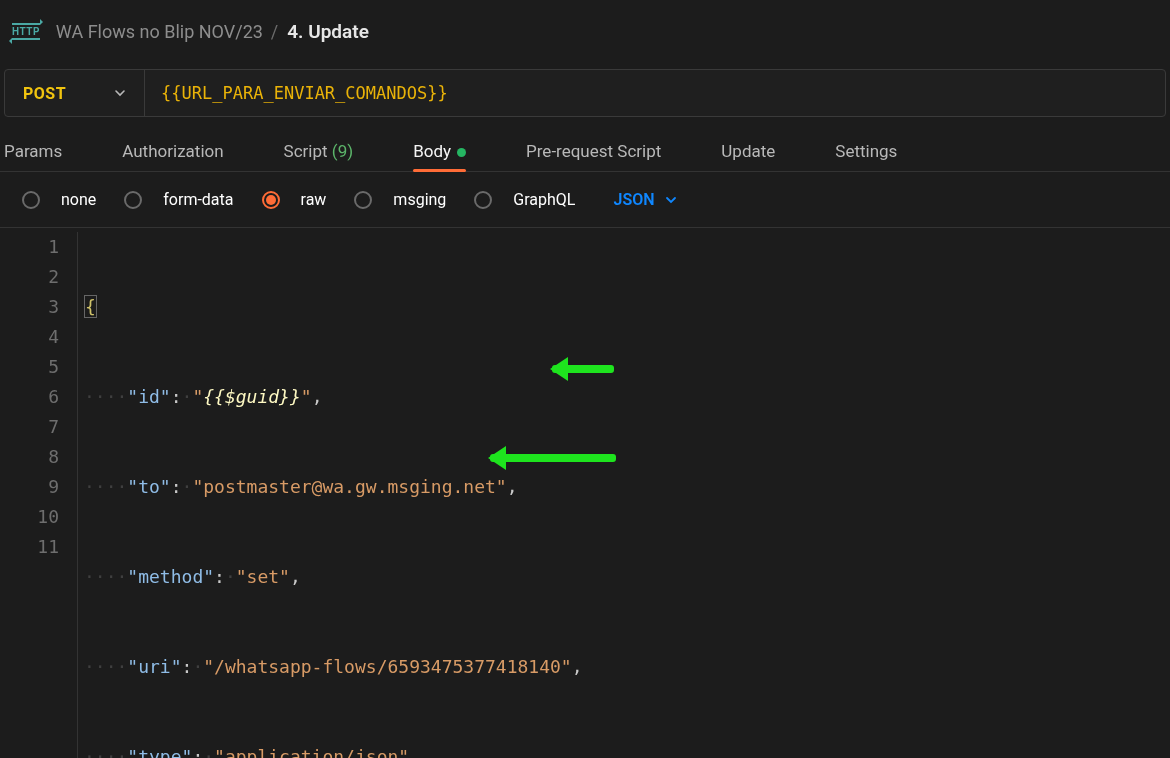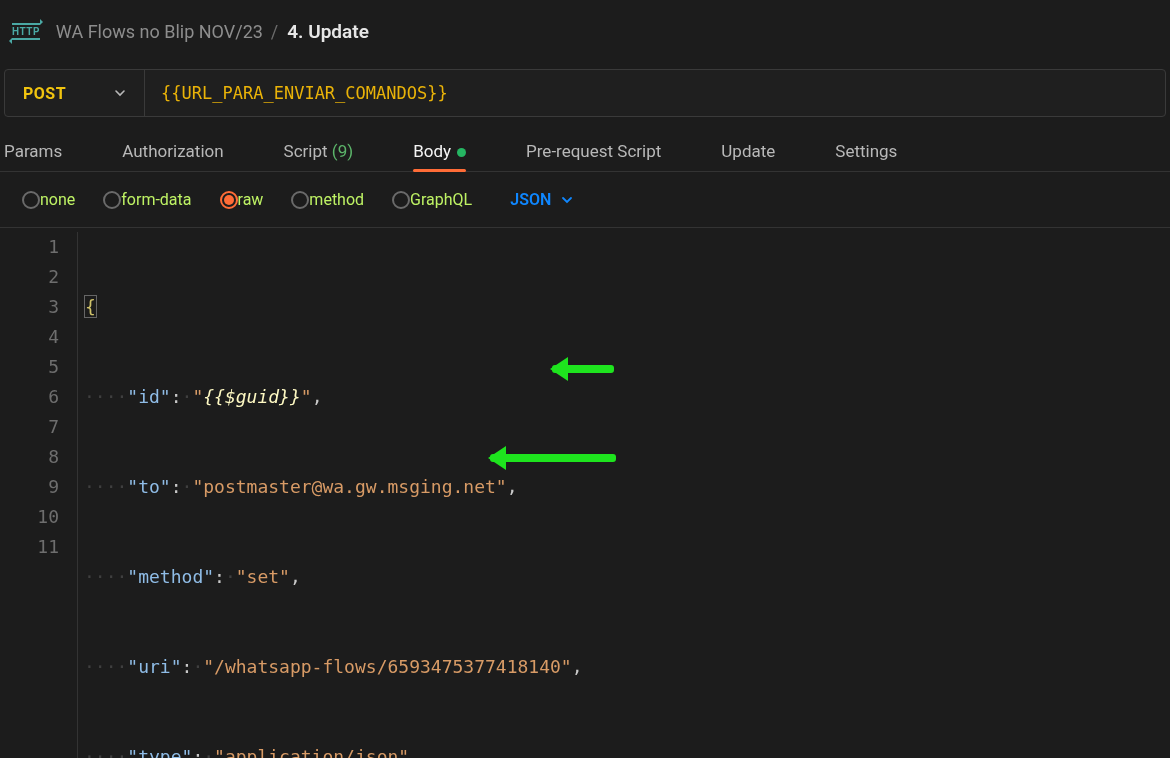--- a/index.html
+++ b/index.html
@@ -91,21 +91,21 @@
     background: #25b562; margin-left: 6px; vertical-align: middle;
   }
   .tabs-underline { border-bottom: 1px solid #333; margin: 0 0 0 0; }
 
   
   .radio-row {
     display: flex; align-items: center; gap: 28px;
     padding: 18px 22px 18px;
     font-size: 16px;
   }
-  .radio-item { display: flex; align-items: center; gap: 0; color: #bef264; cursor: pointer; }
+  .radio-item { display: flex; align-items: center; gap: 21px; color: #ffffff; cursor: pointer; }
   .radio-dot {
     width: 18px; height: 18px; border-radius: 50%;
     border: 2px solid #6a6a6a; background: transparent;
     display: inline-flex; align-items: center; justify-content: center;
   }
   .radio-dot.sel { border-color: #ff6c37; }
   .radio-dot.sel .inner { width: 10px; height: 10px; border-radius: 50%; background: #ff6c37; }
   .fmt-sel { display: flex; align-items: center; gap: 10px; margin-left: 10px; font-weight: 600; }
   .fmt-label { color: #0f87ff; }
   .fmt-chev path { stroke: #0f87ff; }
@@ -210,21 +210,21 @@
       <span>form-data</span>
     </label>
   <label class="radio-item">
       <span class="radio-dot sel">
         <span class="inner"></span>
       </span>
       <span>raw</span>
     </label>
   <label class="radio-item">
       <span class="radio-dot"></span>
-      <span>method</span>
+      <span>msging</span>
     </label>
   <label class="radio-item">
       <span class="radio-dot"></span>
       <span>GraphQL</span>
     </label>
   <div class="fmt-sel">
     <span class="fmt-label">JSON</span>
     <svg class="chev fmt-chev" viewBox="0 0 12 12" width="14" height="14">
         <path d="M2 4l4 4 4-4" stroke-width="1.8" fill="none" stroke-linecap="round"></path>
       </svg>

